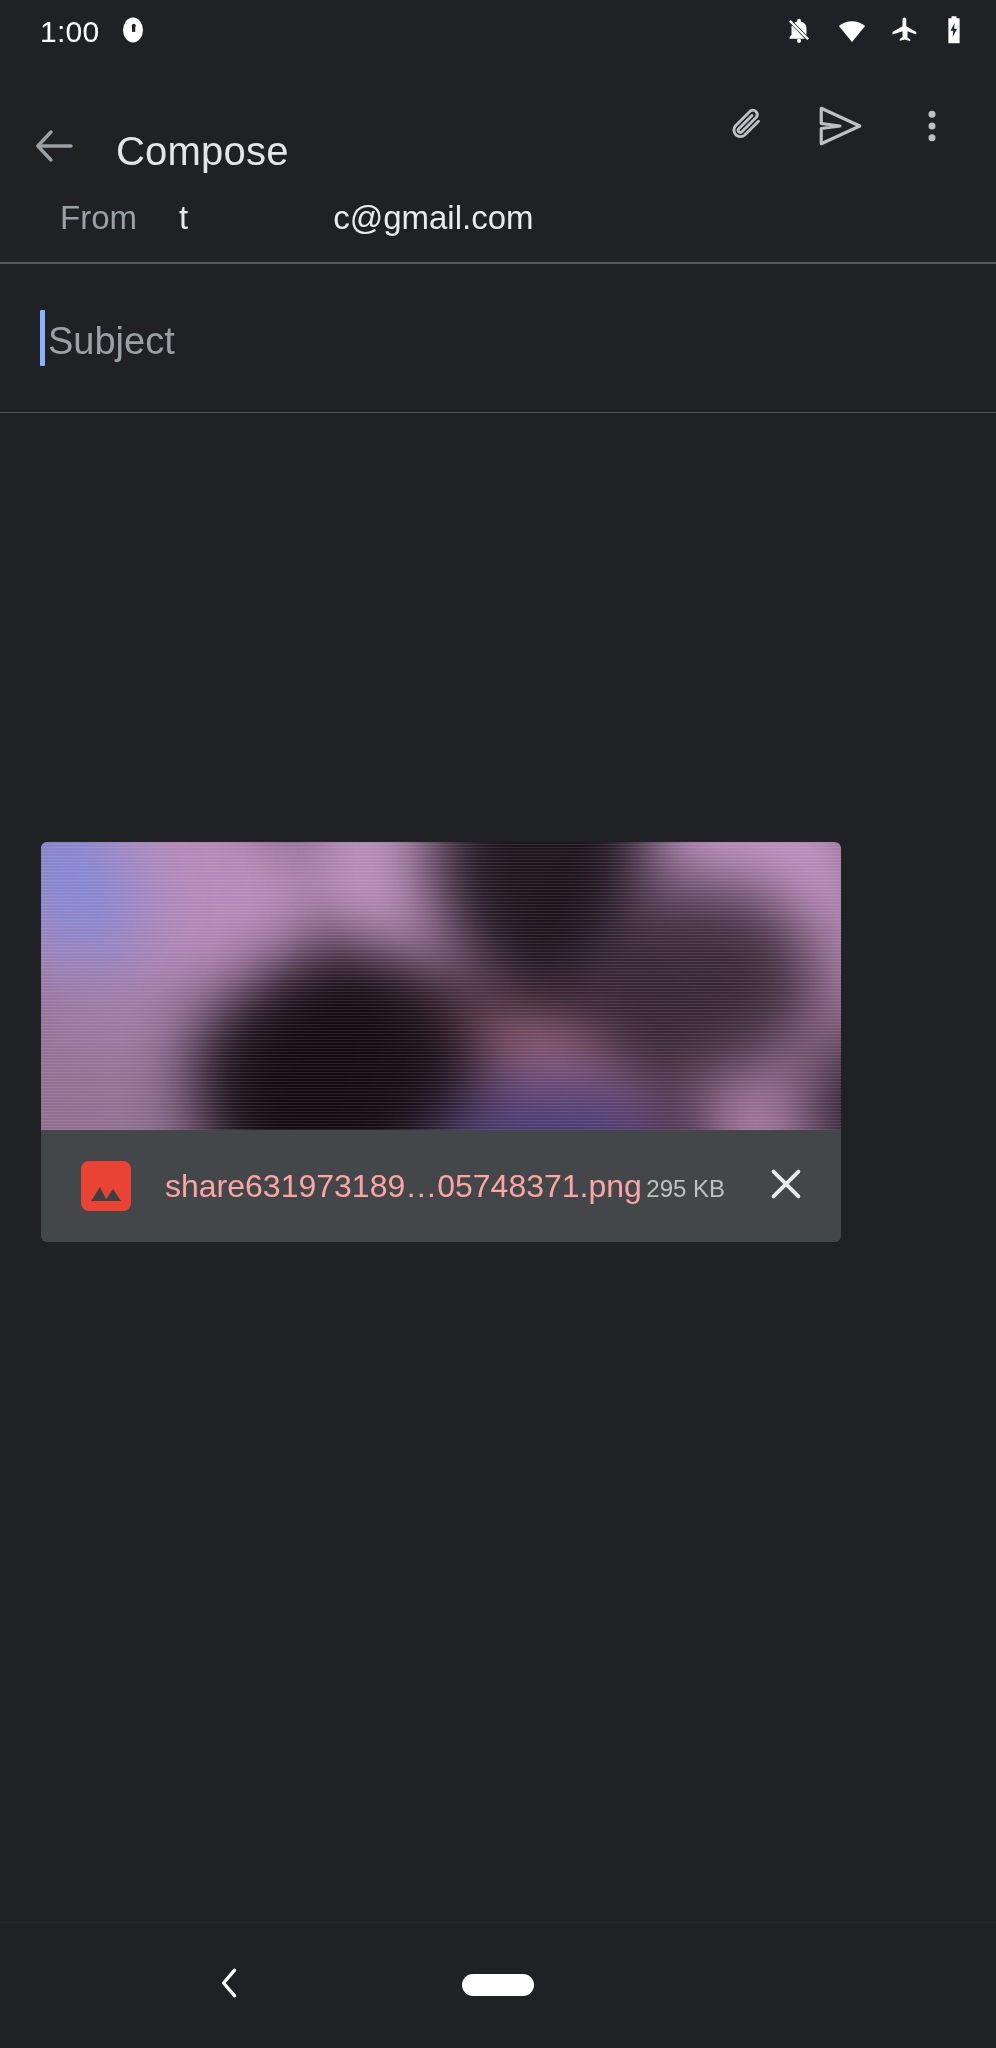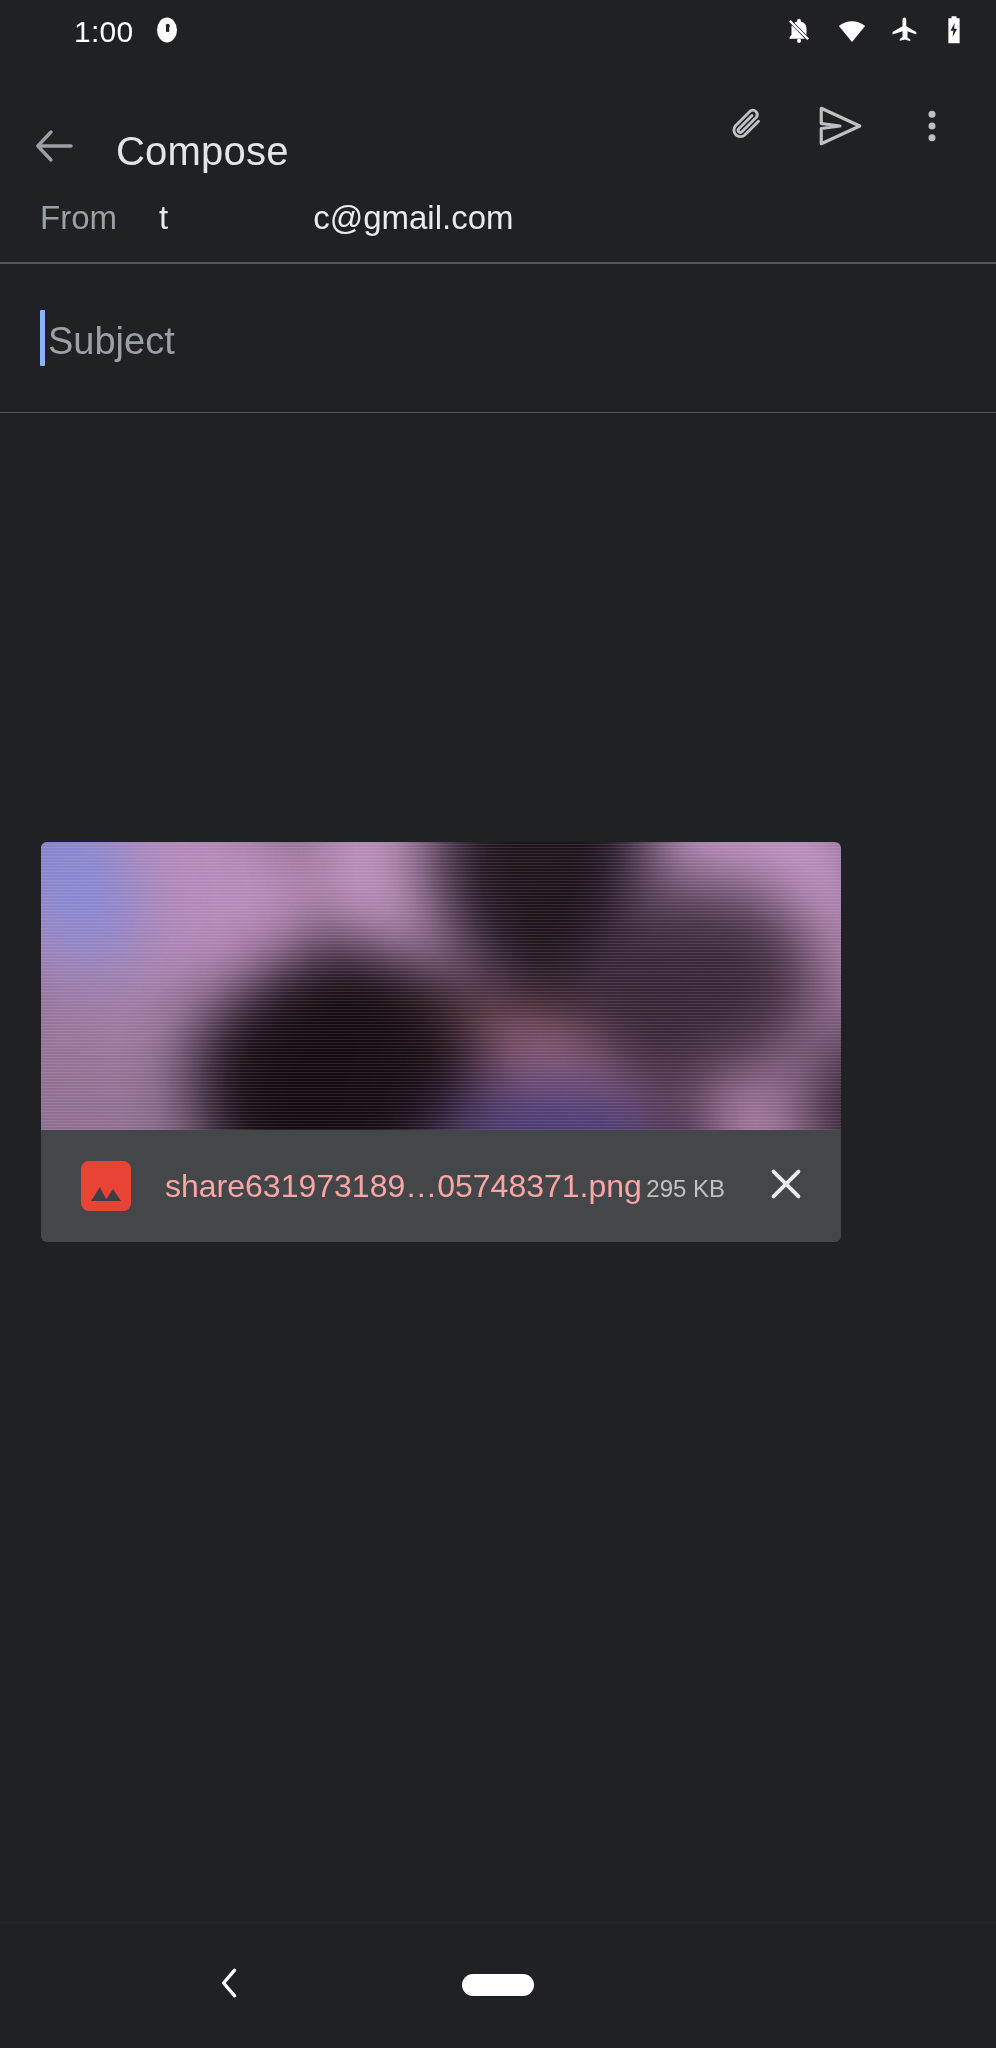--- a/index.html
+++ b/index.html
@@ -10,21 +10,21 @@
     overflow:hidden;
   }
   #app { position:relative; width:996px; height:2048px; background:#202124; }
 
   
   .statusbar{
     position:absolute; left:0; top:0; width:996px; height:64px;
     display:flex; align-items:center; justify-content:space-between;
     padding:0 30px 0 40px;
   }
-  .sb-left{ display:flex; align-items:center; gap:18px;margin-left:34px; }
+  .sb-left{ display:flex; align-items:center; gap:18px; }
   .sb-clock{ color:#ffffff; font-size:30px; letter-spacing:.3px; }
   .sb-right{ display:flex; align-items:center; gap:22px; }
   .sb-ic{ display:block; }
 
   
   .appbar{
     position:absolute; left:0; top:64px; width:996px; height:110px;
     display:flex; align-items:flex-end;
   }
   .ab-back{ width:110px; display:flex; align-items:center; justify-content:center; }
@@ -33,21 +33,21 @@
     flex:0 0 auto; margin-left:6px;
   }
   .ab-spacer{ flex:1 1 auto; }
   .ab-actions{ display:flex; align-items:center; gap:0; padding-right:18px; }
   .ab-btn{ width:92px; height:92px; display:flex; align-items:center; justify-content:center; }
 
   
   .fields{ position:absolute; left:0; top:174px; width:996px; }
   .divider{ height:1px; background:#55585c; width:100%; }
   .row{ position:relative; width:100%; display:flex; align-items:center; }
-  .row-from{ height:88px; padding:0 40px; }
+  .row-from{ height:88px; padding:0 60px; }
   .row-to{ height:142px; padding:0 40px; }
   .row-subject{ height:148px; padding:0 40px; }
 
   .lbl-from{ color:#9aa0a6; font-size:33px; }
   .from-val{ display:flex; align-items:baseline; color:#e8eaed; font-size:33px; margin-left:42px; }
   .from-a{ color:#e8eaed; }
   .from-gap{ display:inline-block; width:145px; }
   .from-b{ color:#e8eaed; }
 
   .lbl-to{ color:#9aa0a6; font-size:36px; }

